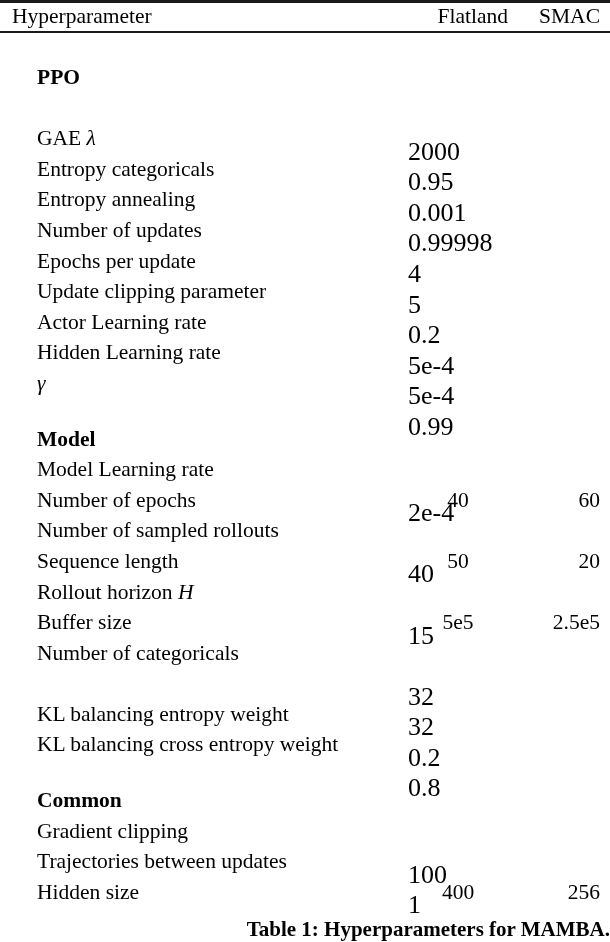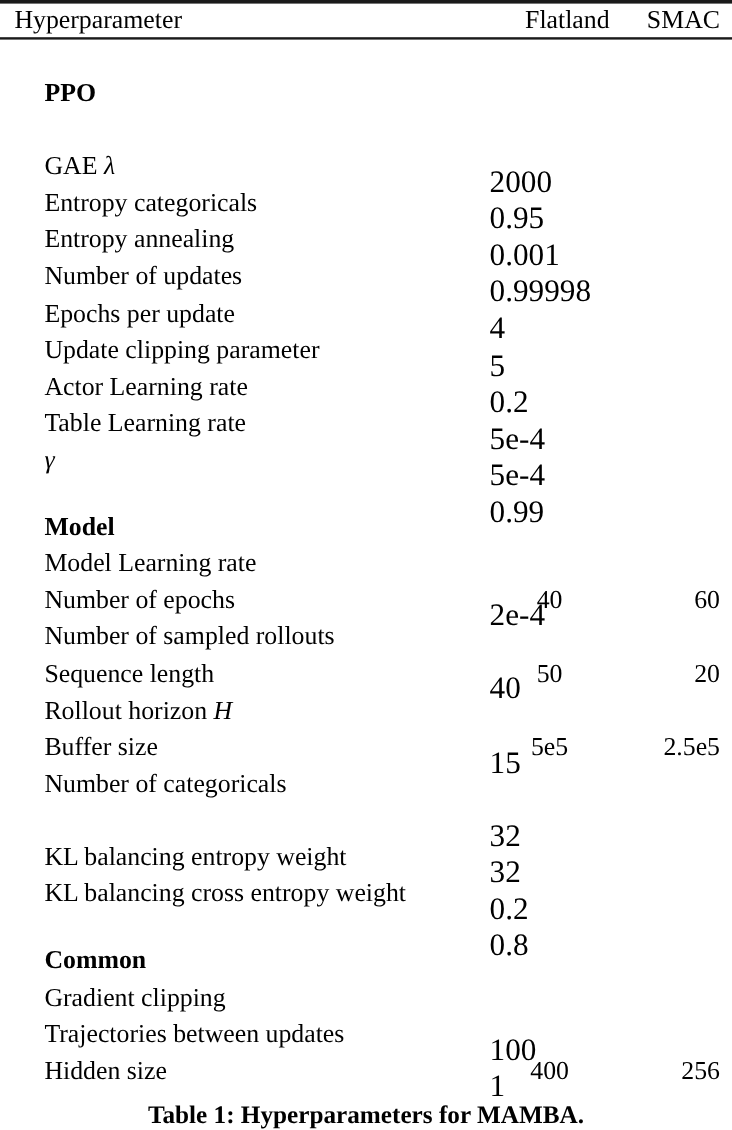--- a/index.html
+++ b/index.html
@@ -125,21 +125,21 @@
     text-align: right;
     white-space: nowrap;
   }
 
   
   #caption {
     position: absolute;
     left: 0;
     top: 916px;
     width: 610px;
-    text-align: center;
+    text-align: right;
     font-weight: bold;
     font-size: 21px;
     line-height: 26px;
     white-space: nowrap;
   }
 </style>
 </head>
 <body>
 
 <div id="table-figure">
@@ -184,21 +184,21 @@
       </div>
       <div class="row">
         <span class="label">Update clipping parameter</span>
         <span class="val-span">0.2</span>
       </div>
       <div class="row">
         <span class="label">Actor Learning rate</span>
         <span class="val-span">5e-4</span>
       </div>
       <div class="row">
-        <span class="label">Table Learning rate</span>
+        <span class="label">Hidden Learning rate</span>
         <span class="val-span">5e-4</span>
       </div>
       <div class="row">
         <span class="label"><i class="mathsym">γ</i></span>
         <span class="val-span">0.99</span>
       </div>
       <div class="row gap"></div>
       <div class="row section">
         <span class="label">Model</span>
       </div>

